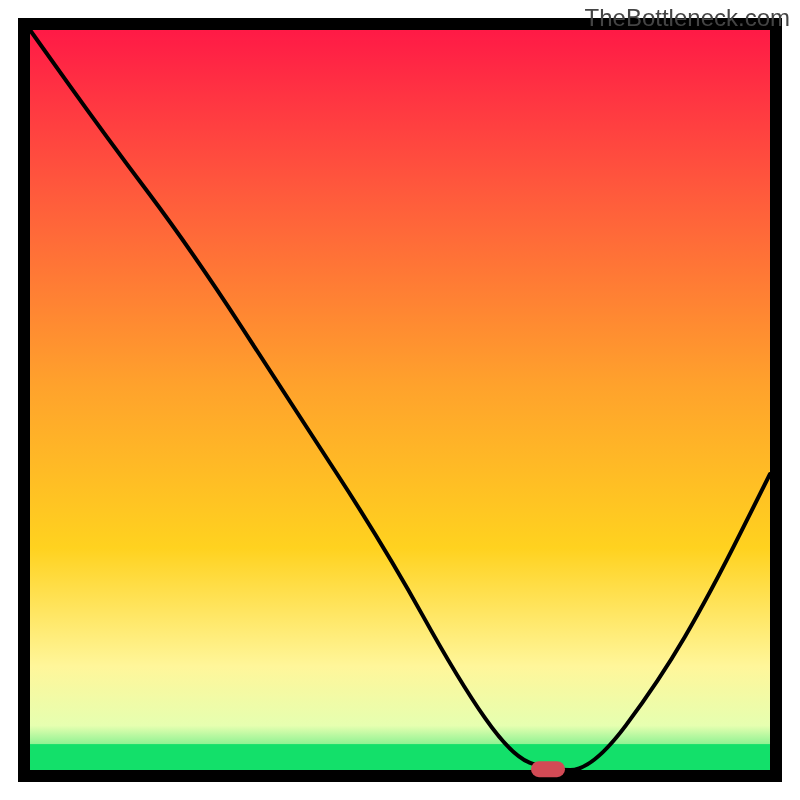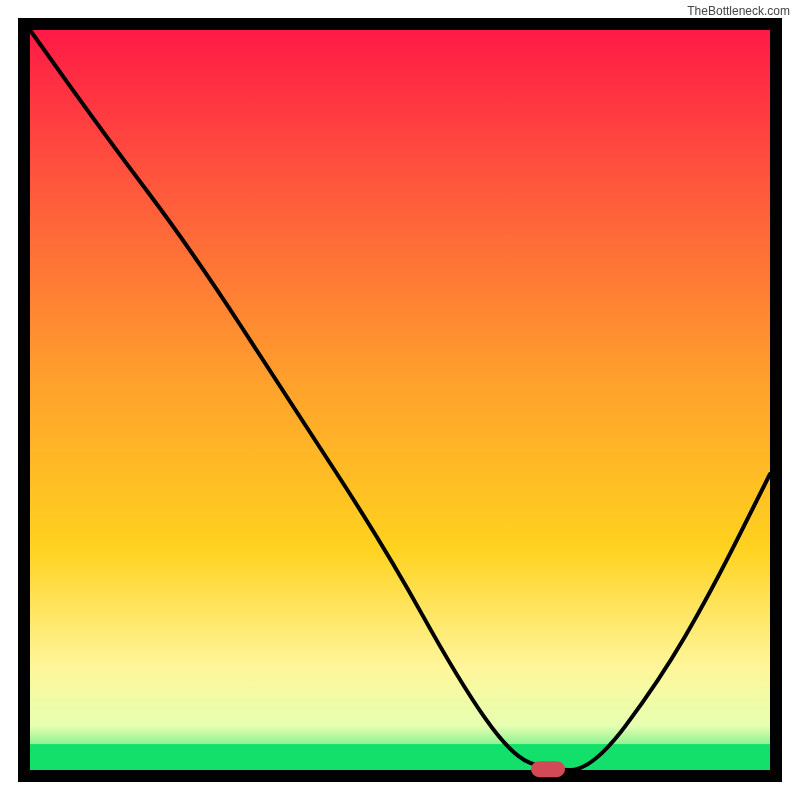--- a/index.html
+++ b/index.html
@@ -1,17 +1,17 @@
 <!DOCTYPE html>
 <html><head>
 <meta charset="utf-8">
 <style>
   html,body{margin:0;padding:0;width:800px;height:800px;background:#fff;overflow:hidden}
   .wrap{position:relative;width:800px;height:800px}
-  .attribution{position:absolute;top:4px;right:10px;font-family:Arial,Helvetica,sans-serif;font-size:12px;color:#444}
+  .attribution{position:absolute;top:4px;right:10px;font-family:Arial,Helvetica,sans-serif;font-size:24px;color:#444}
   svg{display:block}
 </style>
 </head>
 <body>
 <div class="wrap">
   <div class="attribution">TheBottleneck.com</div>
 
   <svg id="chart-svg" width="800" height="800" viewBox="0 0 800 800">
     <defs>
       <linearGradient id="bgGrad" x1="0" y1="0" x2="0" y2="1">

